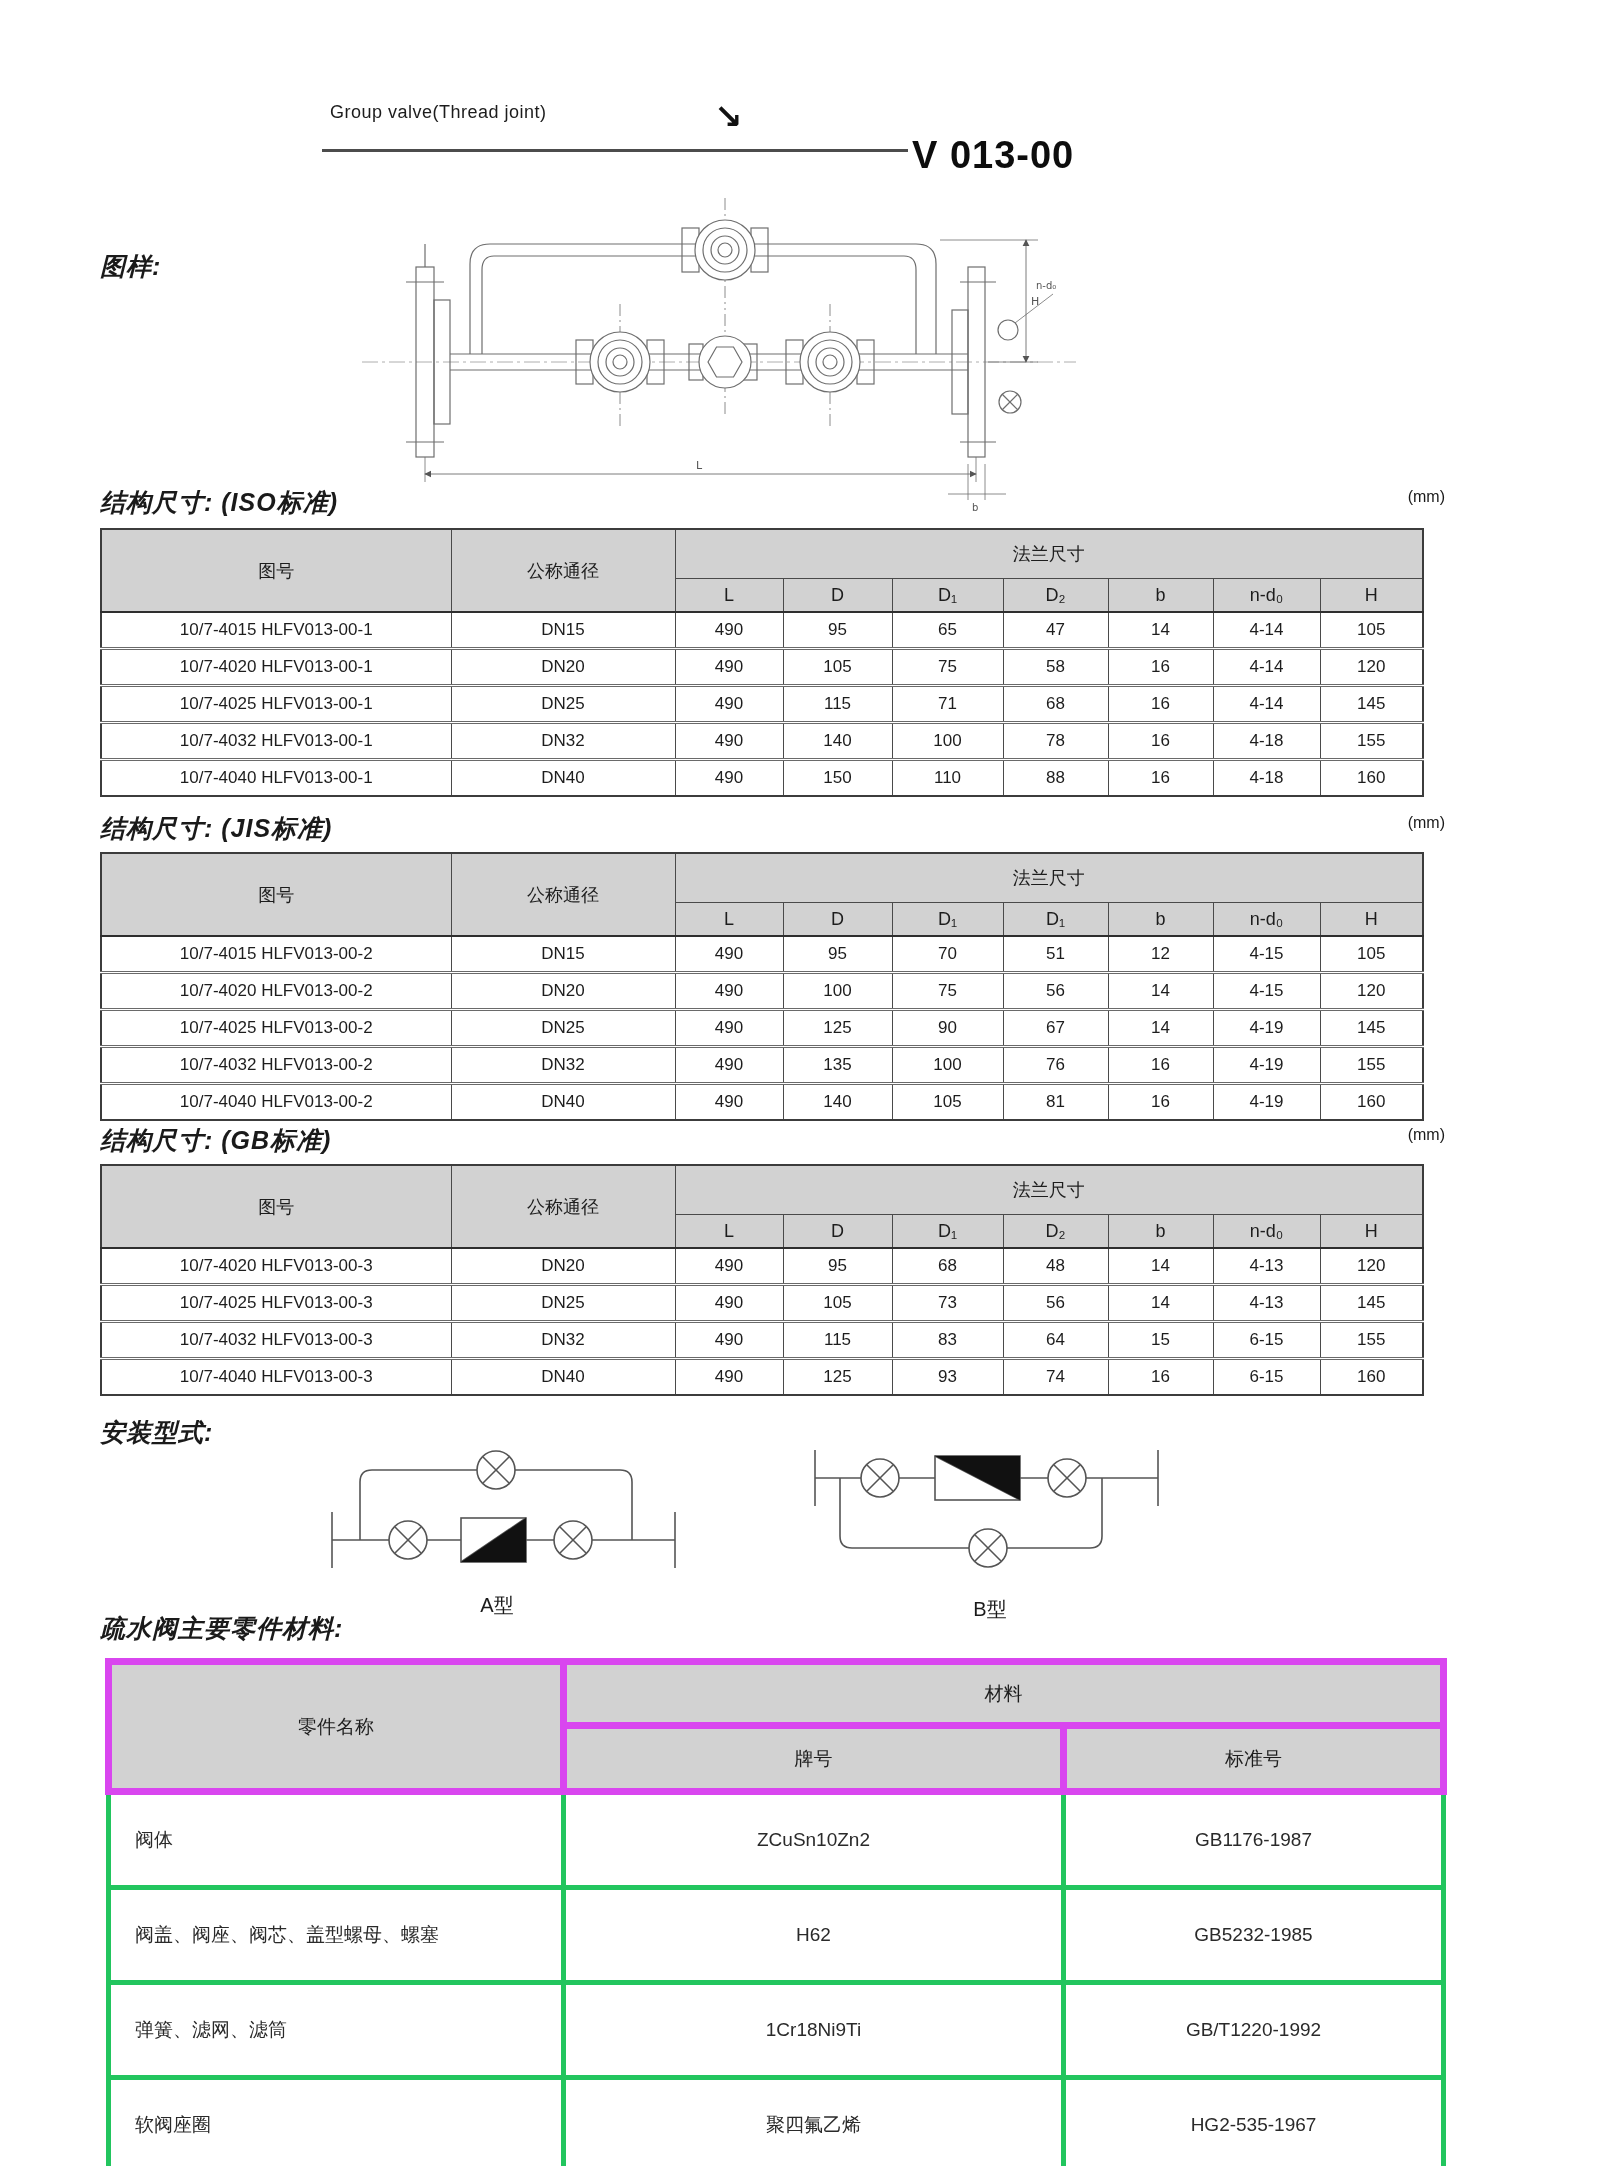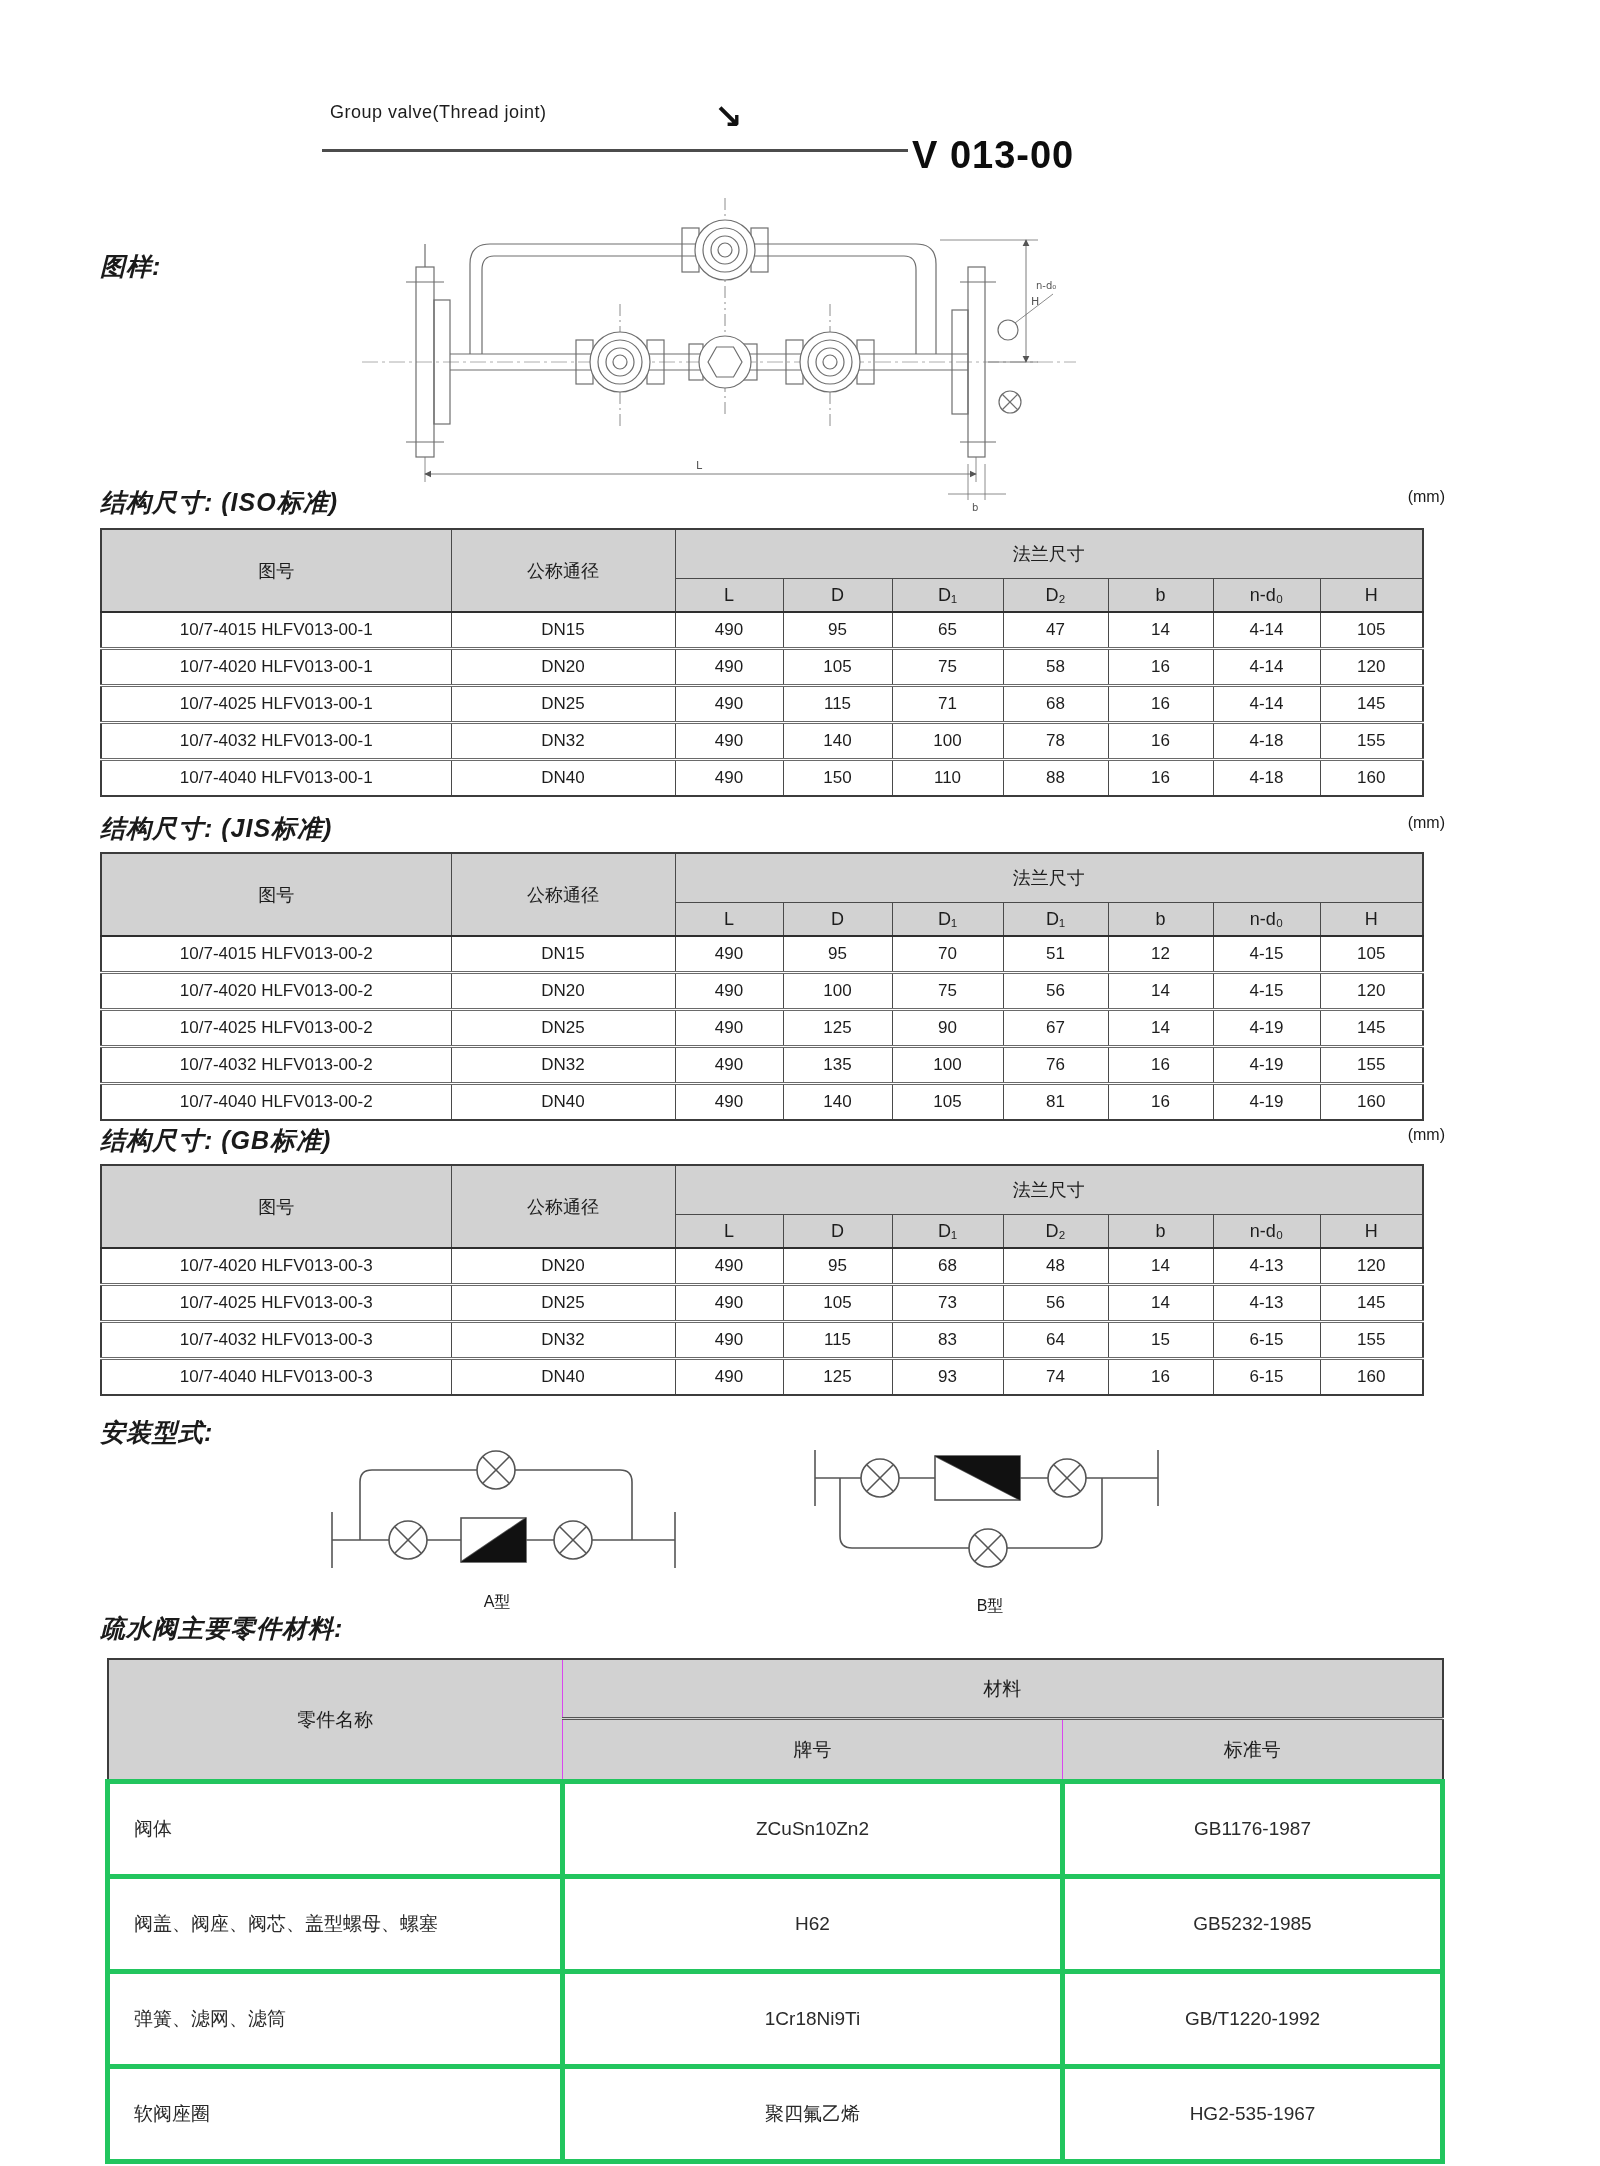--- a/index.html
+++ b/index.html
@@ -6,31 +6,31 @@
   .page{position:relative;width:1600px;height:2166px;background:#ffffff;margin:0 auto;
         font-family:"Liberation Sans","DejaVu Sans",sans-serif;color:#222;overflow:hidden;}
   .abs{position:absolute;}
   .en-title{left:330px;top:102px;font-size:18px;color:#1c1c1c;letter-spacing:.5px;}
   .hdr-arrow{left:714px;top:96px;font-size:34px;font-weight:bold;color:#111;}
   .hdr-rule{left:322px;top:149px;width:586px;height:3px;background:#4c4c4c;}
   .zh-title{left:912px;top:80px;font-size:38px;font-weight:bold;color:#0d0d0d;letter-spacing:1px;}
   .model{left:912px;top:134px;font-size:38px;font-weight:bold;color:#0d0d0d;letter-spacing:1px;}
   .sec-title{left:100px;font-size:25px;font-weight:600;color:#1a1a1a;letter-spacing:1px;font-style:italic;}
   .unit{left:1350px;width:95px;text-align:right;font-size:16px;color:#1a1a1a;}
-  .type-label{font-size:16px;color:#1a1a1a;width:70px;text-align:center;}
+  .type-label{font-size:20px;color:#1a1a1a;width:70px;text-align:center;}
   table{position:absolute;border-collapse:collapse;table-layout:fixed;background:#fff;}
   .dim-table{left:100px;width:1322px;font-size:17px;text-align:center;border:2px solid #3c3c3c;}
   .dim-table th{background:#d2d2d2;font-weight:normal;font-size:18px;border:1px solid #4a4a4a;color:#1d1d1d;}
   .dim-table tr.hr1 th{height:46px;}
   .dim-table tr.hr2 th{height:30px;}
   .dim-table td{border:1px solid #4a4a4a;height:32px;color:#1d1d1d;}
   .dim-table thead{border-bottom:2px solid #2e2e2e;}
   .dim-table tbody tr+tr td{border-top:3px double #6a6a6a;}
   .mat-table{left:105px;width:1335px;font-size:19px;text-align:center;border:2px solid #3c3c3c;}
-  .mat-table th{background:#d2d2d2;font-weight:normal;font-size:19px;border:1px solid #d946ef;color:#1d1d1d;}
+  .mat-table th{background:#d2d2d2;font-weight:normal;font-size:19px;border:7px solid #d946ef;color:#1d1d1d;}
   .mat-table tr.hr1 th{height:55px;}
   .mat-table tr.hr2 th{height:57px;border-top:3px double #555;}
   .mat-table thead{border-bottom:3px solid #2e2e2e;}
   .mat-table td{border:5px solid #22c55e;height:88px;color:#2a2a2a;}
   .mat-table td:first-child{text-align:left;padding-left:24px;}
   svg text{font-family:"DejaVu Sans","Liberation Sans",sans-serif;}
 </style>
 </head>
 <body>
 

